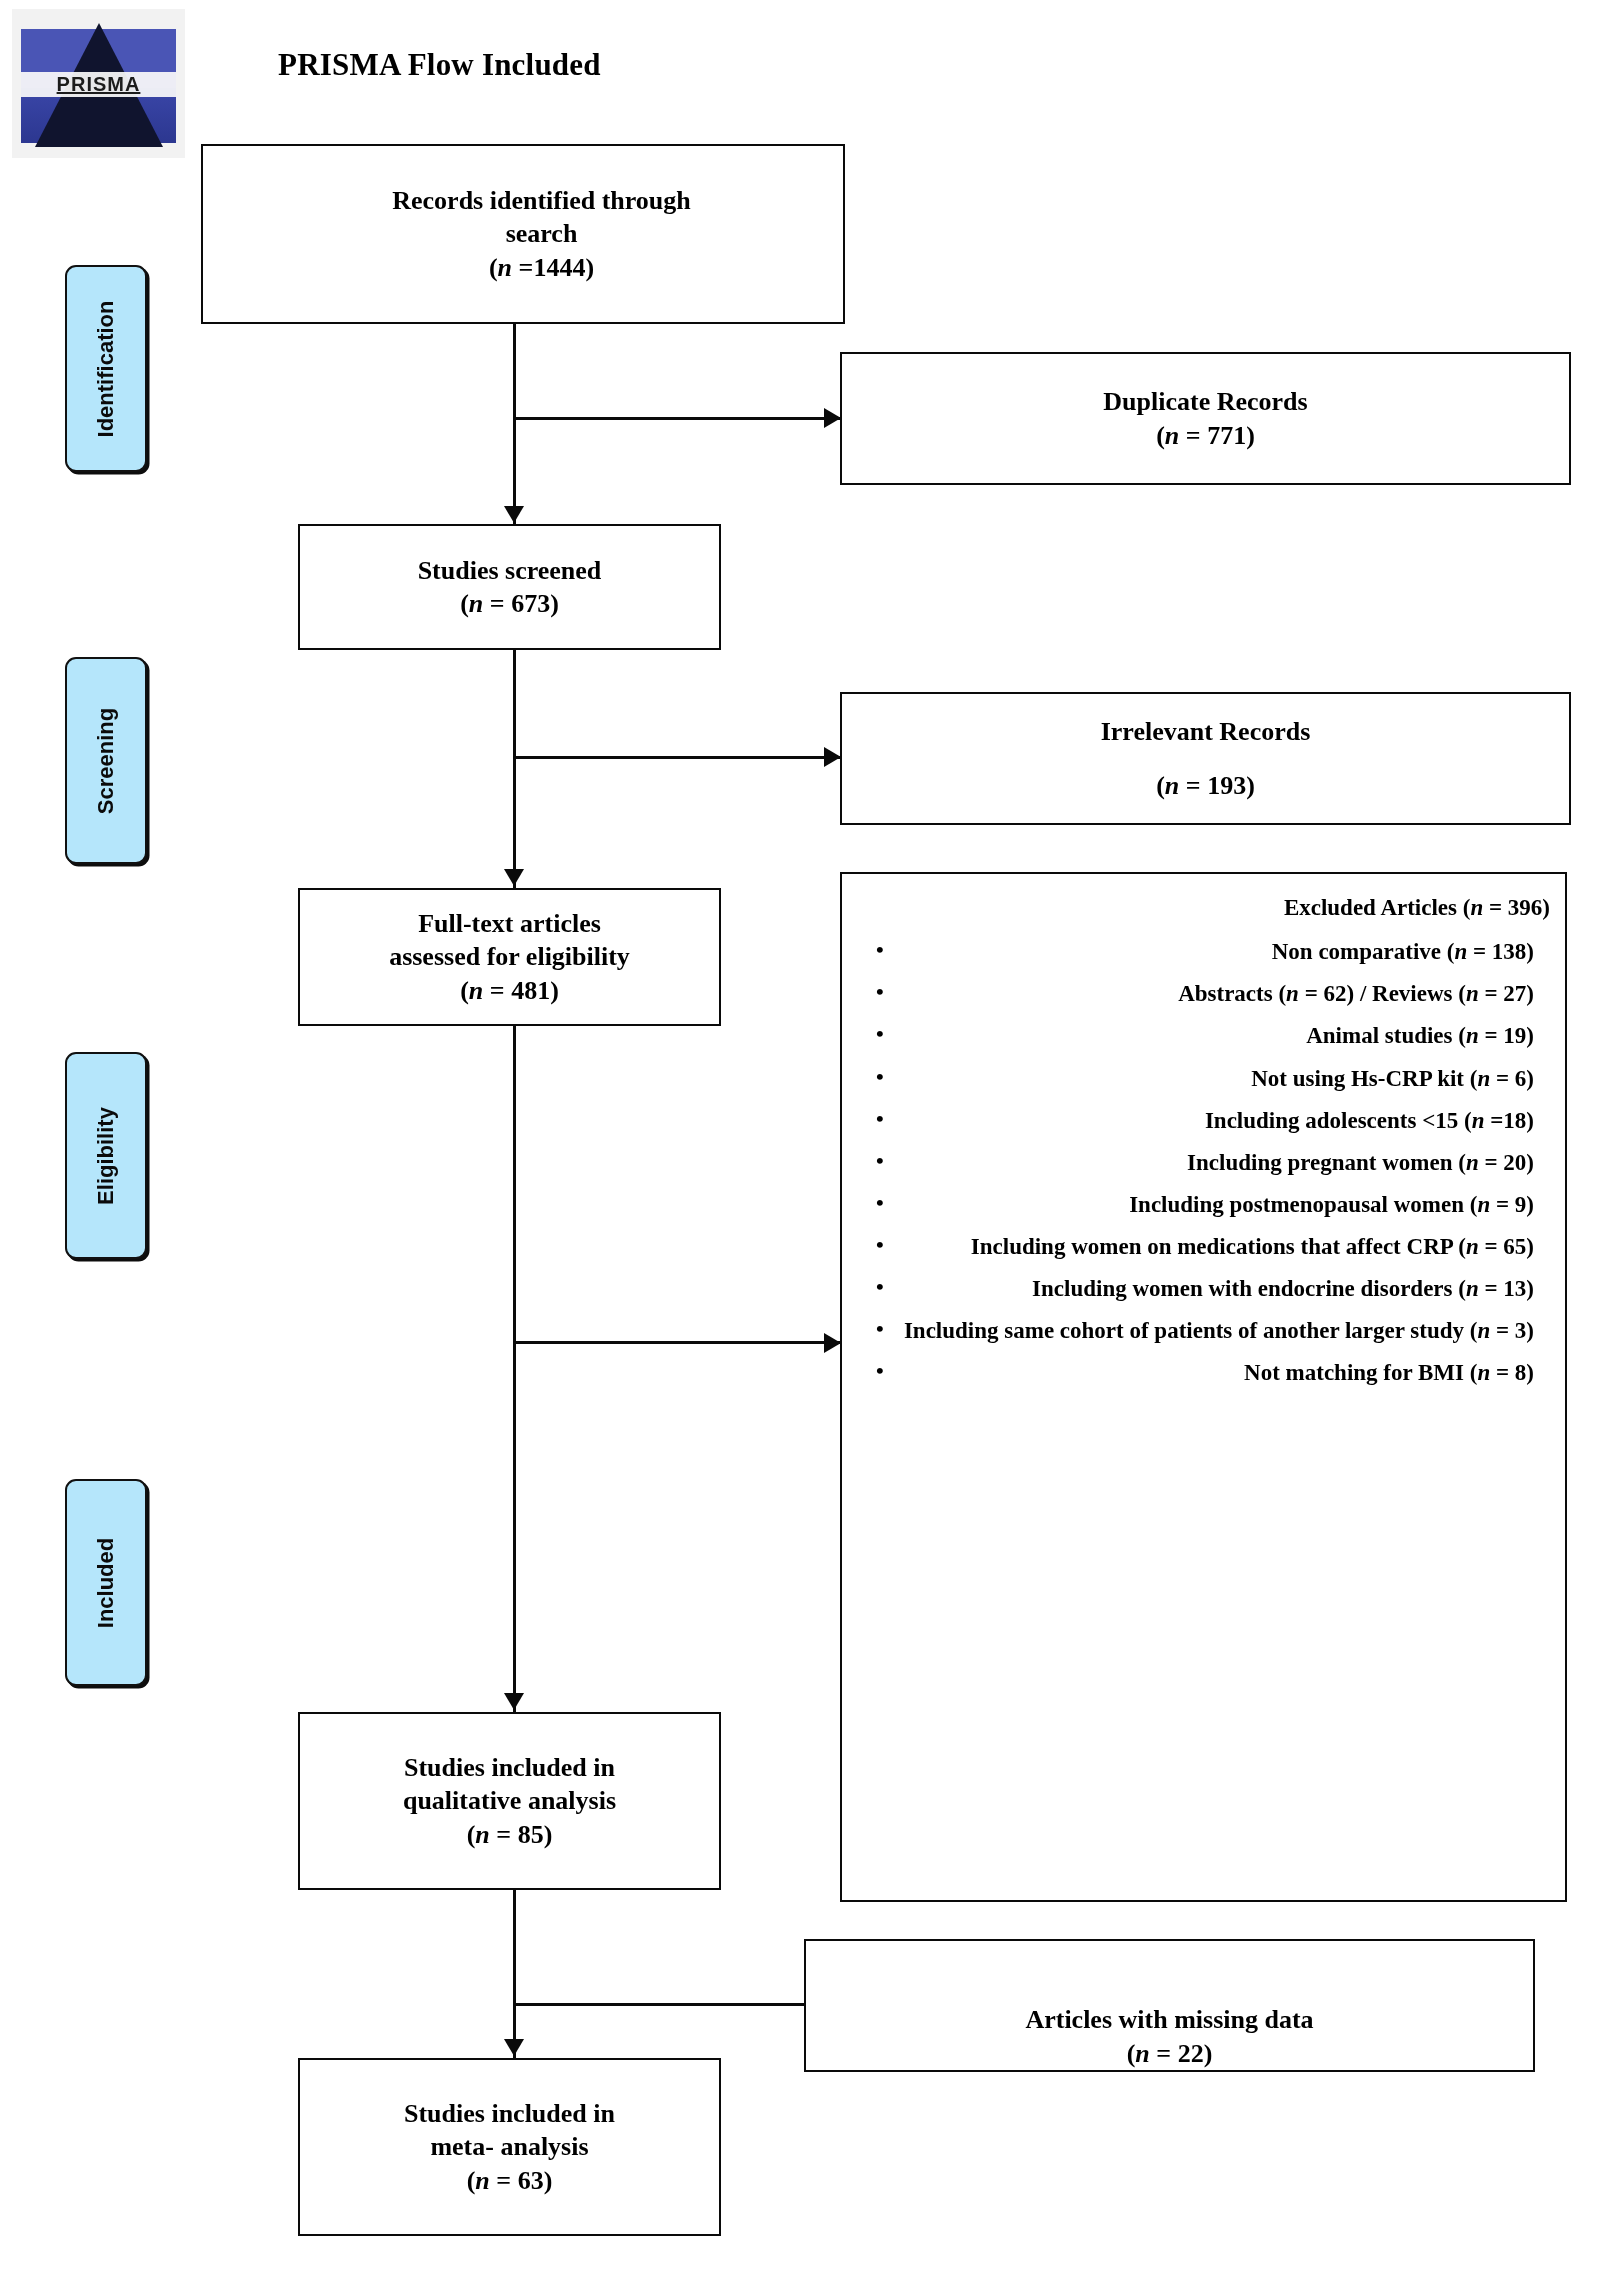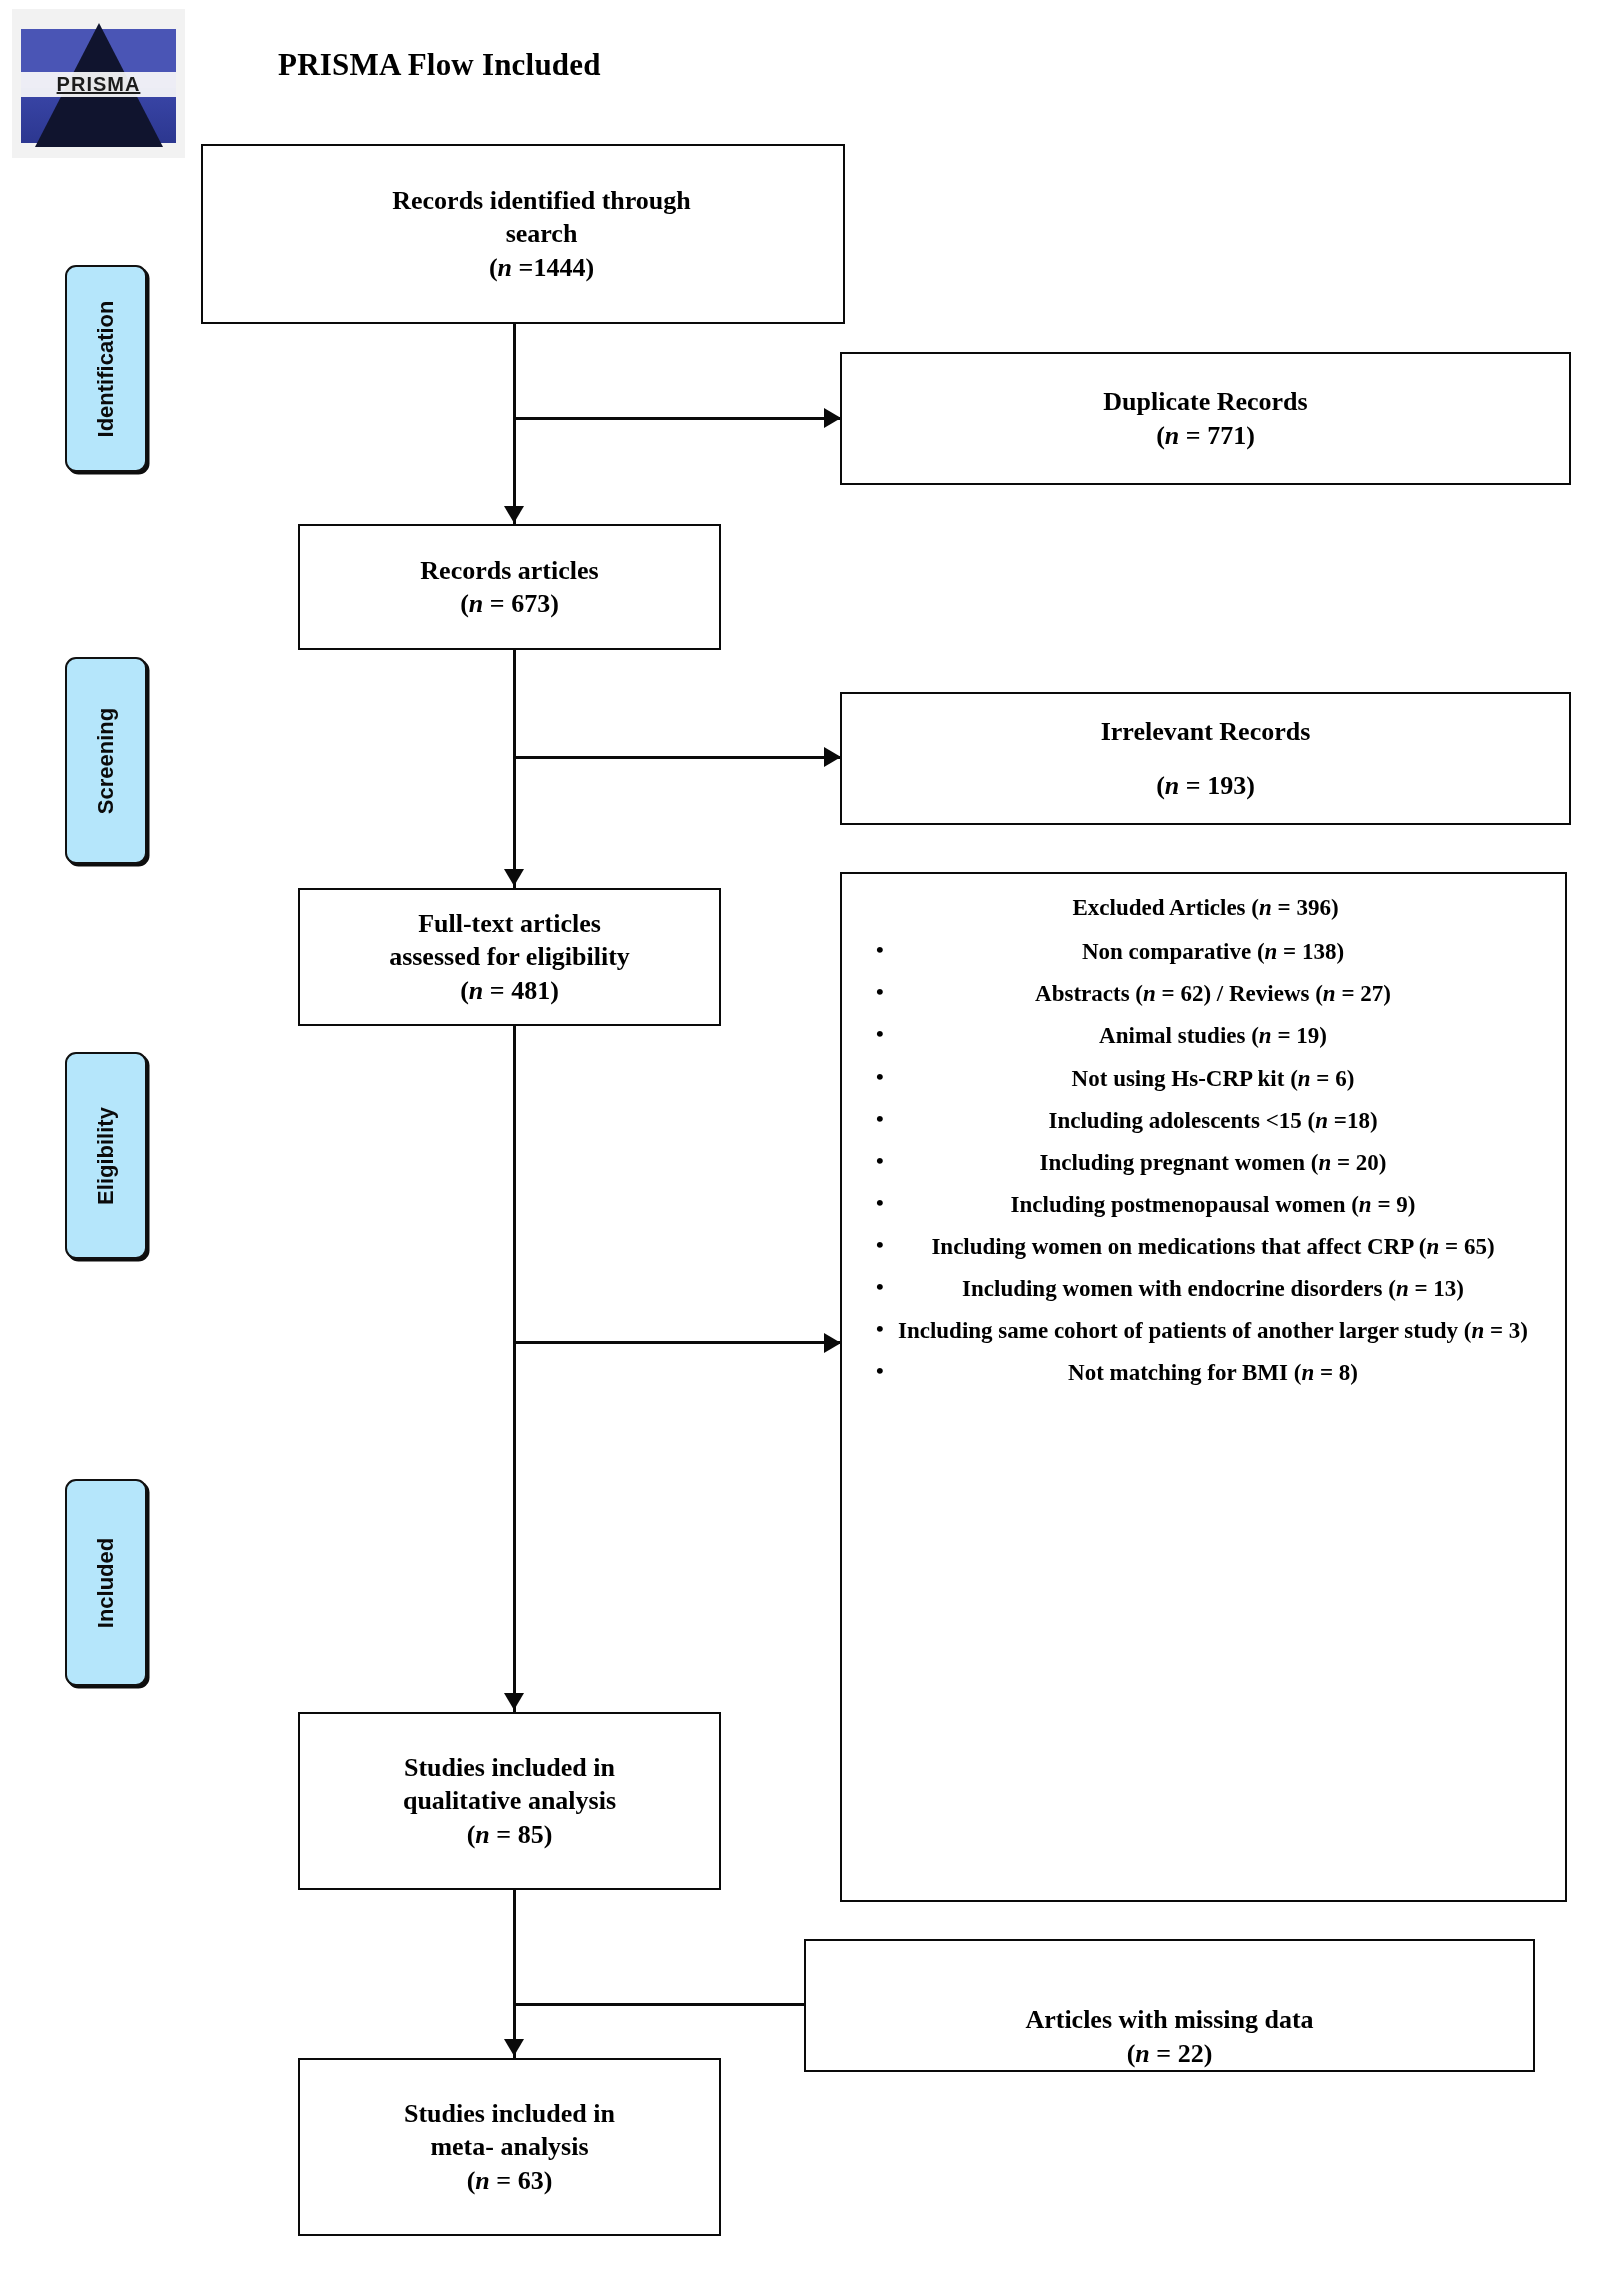--- a/index.html
+++ b/index.html
@@ -33,21 +33,21 @@
   
   .box{position:absolute;background:#fff;border:2.5px solid #0a0a0a;
        display:flex;flex-direction:column;align-items:center;justify-content:center;
        text-align:center;font-weight:700;line-height:1.28;}
   .box .ln{display:block;white-space:nowrap;}
   .box.sz-lg{font-size:26px;}
 
   
   #box-excluded{position:absolute;background:#fff;border:2.5px solid #0a0a0a;
        padding:17px 15px 15px 17px;box-sizing:border-box;
-       font-size:23px;line-height:1.18;font-weight:700;text-align:center;}
+       font-size:23px;line-height:1.18;font-weight:700;text-align:right;}
   #box-excluded .hdr{margin:3px 0 17px 2px;}
   #box-excluded ul{list-style:none;margin:16px;padding:0;}
   #box-excluded li{position:relative;padding-left:17px;margin-bottom:15px;}
   #box-excluded li:last-child{margin-bottom:0;}
   #box-excluded li::before{content:"\2022";position:absolute;left:1px;top:-1px;font-size:22px;}
 
   em.n{font-style:italic;font-weight:700;}
 
   
   .vline{position:absolute;width:3px;background:#0a0a0a;}
@@ -113,21 +113,21 @@
     <span class="ln">search</span>
     <span class="ln">(<em class="n">n</em> =1444)</span>
   </div>
 
   <div class="box sz-lg" style="left:840px;top:352px;width:727px;height:129px;">
     <span class="ln">Duplicate Records</span>
     <span class="ln">(<em class="n">n</em> = 771)</span>
   </div>
 
   <div class="box sz-lg" style="left:298px;top:524px;width:419px;height:122px;">
-    <span class="ln">Records articles</span>
+    <span class="ln">Studies screened</span>
     <span class="ln">(<em class="n">n</em> = 673)</span>
   </div>
 
   <div class="box sz-lg" style="left:840px;top:692px;width:727px;height:129px;gap:20px;">
     <span class="ln">Irrelevant Records</span>
     <span class="ln">(<em class="n">n</em> = 193)</span>
   </div>
 
   <div class="box sz-lg" style="left:298px;top:888px;width:419px;height:134px;">
     <span class="ln">Full-text articles</span>

